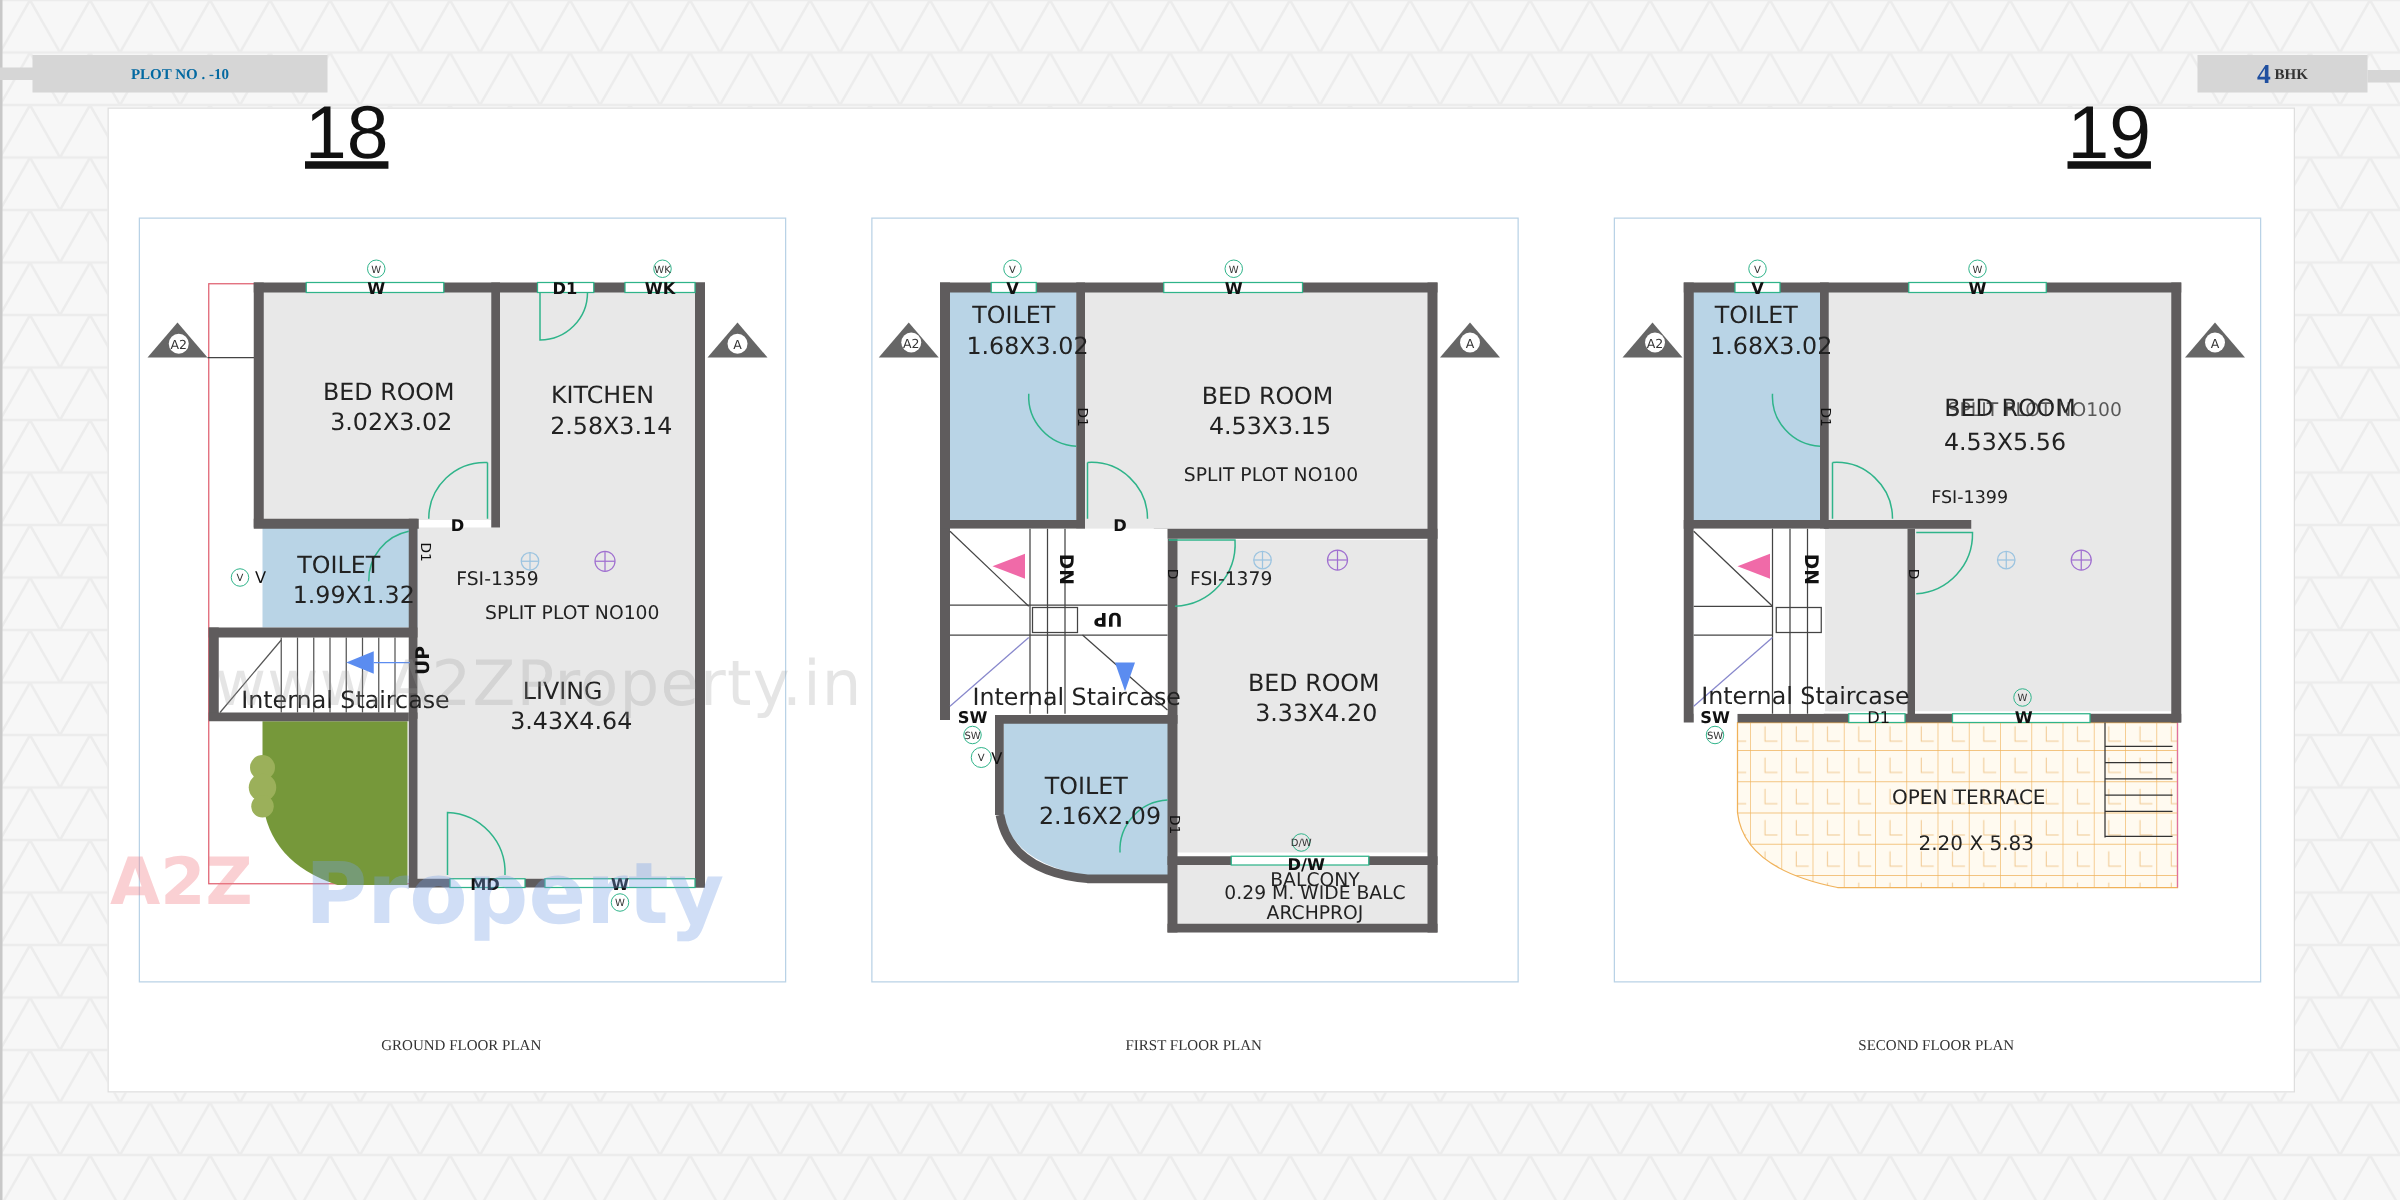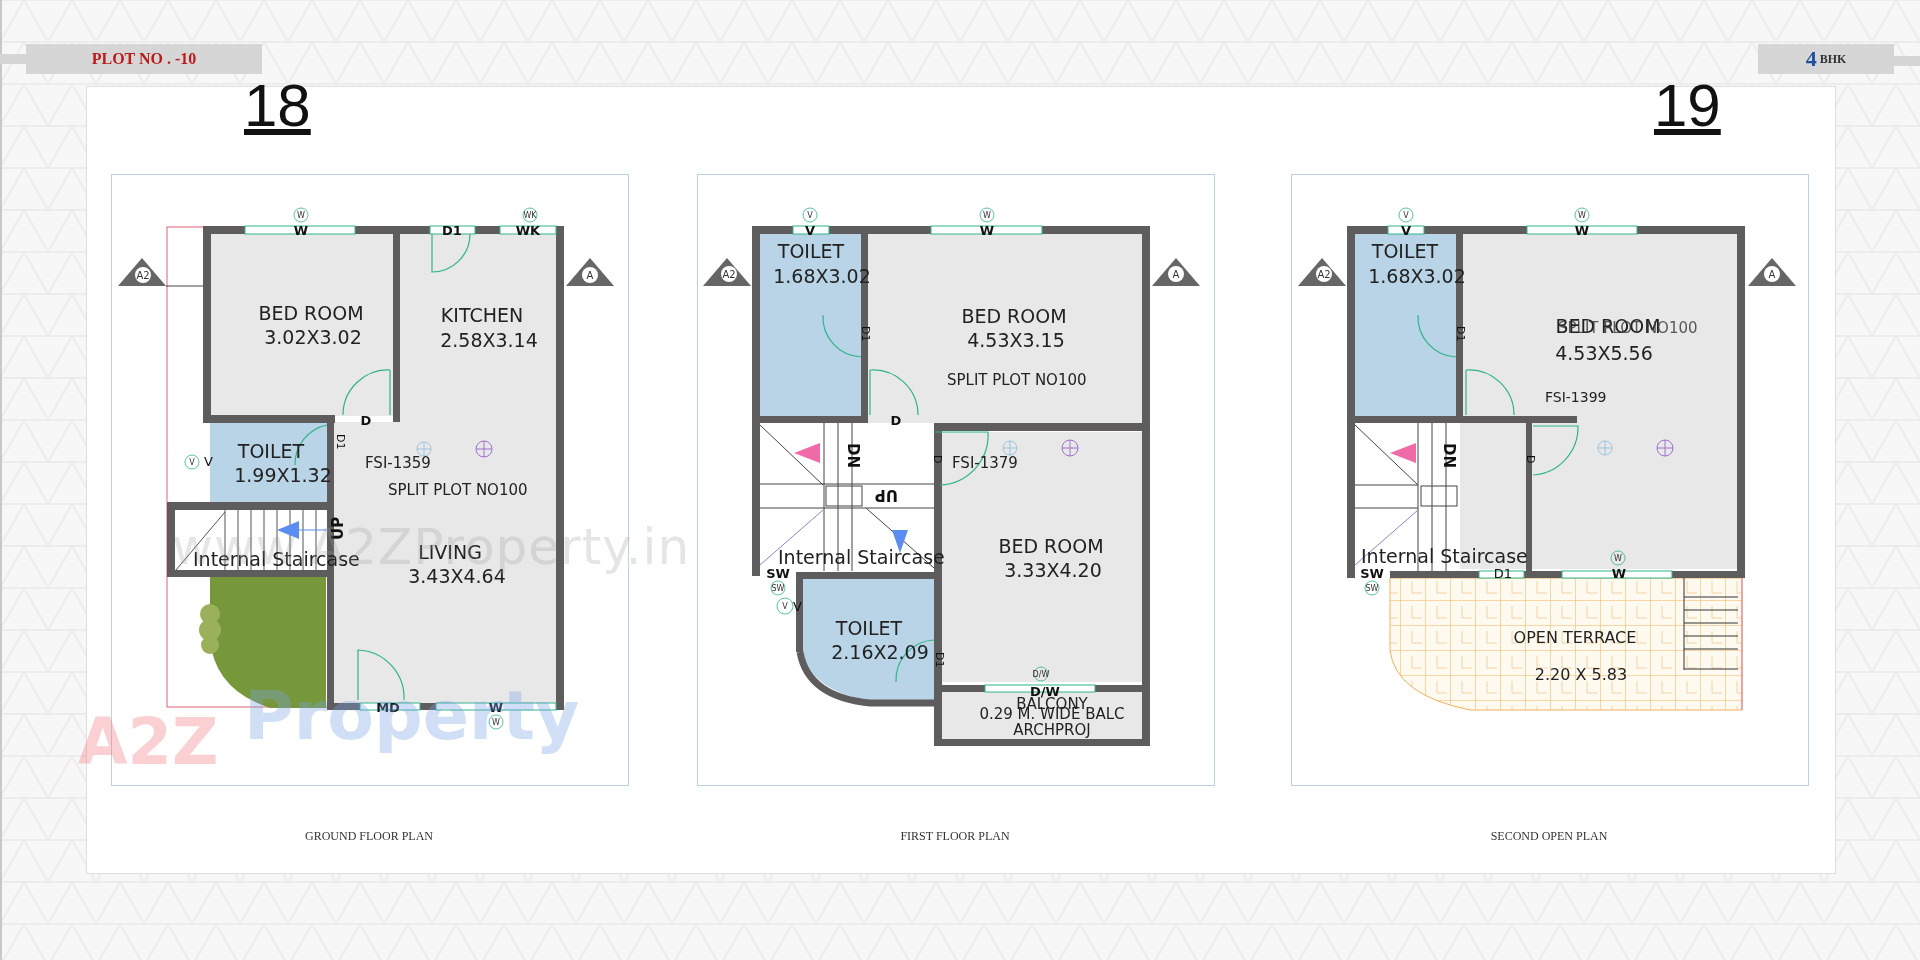--- a/index.html
+++ b/index.html
@@ -1,19 +1,19 @@
 <!DOCTYPE html>
 <html><head>
 <meta charset="utf-8">
 <style>
   html,body{margin:0;padding:0;}
   body{width:1920px;height:960px;position:relative;overflow:hidden;background:#f7f7f7;font-family:"Liberation Sans",sans-serif;}
   .bgpattern{position:absolute;inset:0;}
   .hdr-bar-left{position:absolute;left:0;top:54px;width:28px;height:10px;background:#d6d6d6;}
-  .plot-tab{position:absolute;left:26px;top:44px;width:236px;height:30px;background:#d6d6d6;display:flex;align-items:center;justify-content:center;font-family:"Liberation Serif",serif;font-weight:bold;font-size:16px;color:#b91c1c;}
+  .plot-tab{position:absolute;left:26px;top:44px;width:236px;height:30px;background:#d6d6d6;display:flex;align-items:center;justify-content:center;font-family:"Liberation Serif",serif;font-weight:bold;font-size:12px;color:#0369a1;}
   .bhk-tab{position:absolute;left:1758px;top:44px;width:136px;height:30px;background:#d6d6d6;display:flex;align-items:center;justify-content:center;font-family:"Liberation Serif",serif;font-weight:bold;color:#333;}
   .bhk-tab .num{color:#1f4fa0;font-size:22px;margin-right:3px;}
   .bhk-tab .lbl{font-size:12px;}
   .hdr-bar-right{position:absolute;left:1894px;top:56px;width:26px;height:10px;background:#d6d6d6;}
   .sheet{position:absolute;left:86px;top:86px;width:1748px;height:786px;background:#fff;border:1px solid #dedede;}
   .bignum{position:absolute;font-size:60px;color:#111;font-family:"Liberation Sans",sans-serif;line-height:1;text-decoration:underline;}
   .frame{position:absolute;top:174px;width:516px;height:610px;border:1px solid #b9d2e6;background:#fff;}
   .caption{position:absolute;top:801px;font-family:"Liberation Serif",serif;font-size:12px;color:#333;text-align:center;width:516px;margin-top:28px;}
   svg text{font-family:"DejaVu Sans",sans-serif;}
   .watermark{position:absolute;font-family:"DejaVu Sans",sans-serif;pointer-events:none;}
@@ -396,17 +396,17 @@
   </g>
   <text x="1558" y="333" font-size="15" fill="#333" opacity="0.8">SPLIT PLOT NO100</text>
   <text x="1545" y="402" font-size="14" fill="#222">FSI-1399</text>
   <text x="1361" y="563" font-size="19" fill="#222">Internal Staircase</text>
   <text x="1575" y="643" font-size="16" fill="#222" text-anchor="middle">OPEN TERRACE</text>
   <text x="1581" y="680" font-size="16" fill="#222" text-anchor="middle">2.20 X 5.83</text>
 </svg>
 
 <div class="caption" style="left:111px;">GROUND FLOOR PLAN</div>
 <div class="caption" style="left:697px;">FIRST FLOOR PLAN</div>
-<div class="caption" style="left:1291px;">SECOND OPEN PLAN</div>
+<div class="caption" style="left:1291px;">SECOND FLOOR PLAN</div>
 
 <div class="watermark" style="left:172px;top:518px;font-size:50px;color:rgba(150,150,150,0.25);letter-spacing:1px;">www.A2ZProperty.in</div>
-<div class="watermark" style="left:78px;top:676px;font-size:64px;font-weight:bold;color:rgba(240,120,130,0.35);margin-top:29px;">A2Z</div>
+<div class="watermark" style="left:88px;top:676px;font-size:52px;font-weight:bold;color:rgba(240,120,130,0.35);">A2Z</div>
 <div class="watermark" style="left:244px;top:676px;font-size:68px;font-weight:bold;color:rgba(120,160,230,0.35);">Property</div>
 
 </body></html>

